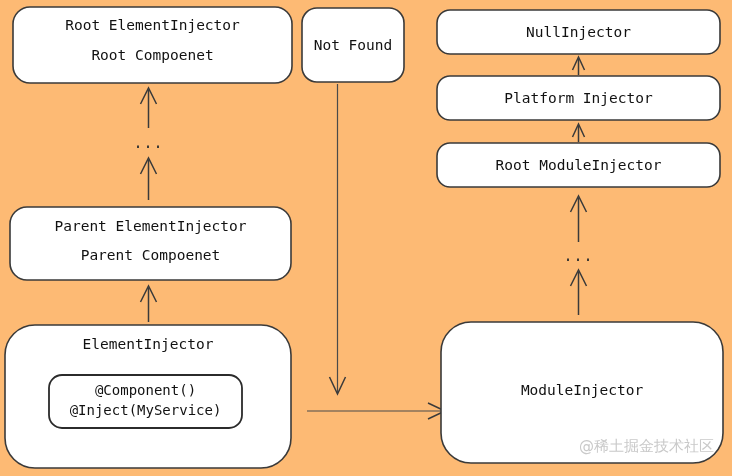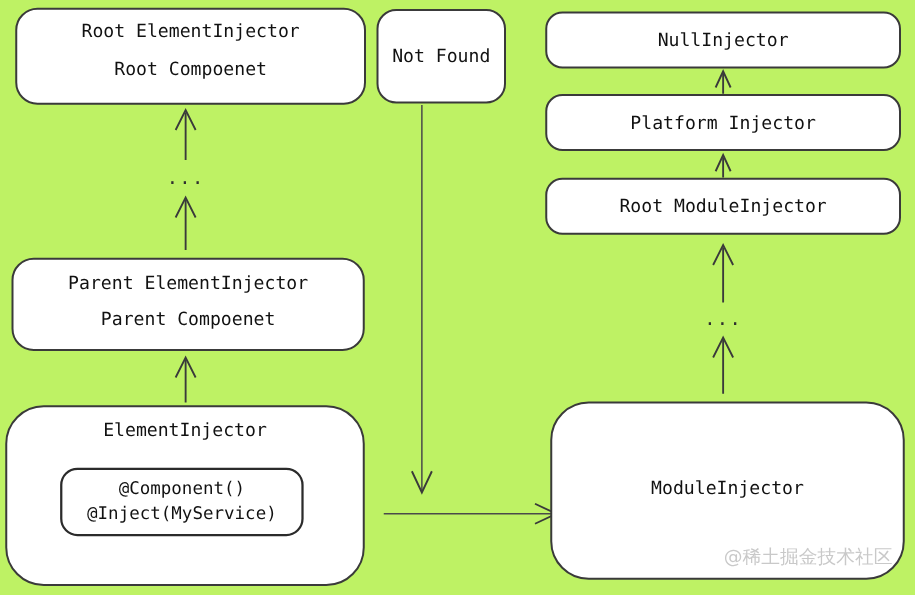--- a/index.html
+++ b/index.html
@@ -10,21 +10,21 @@
   body {
     width: 732px;
     height: 476px;
     font-family: "DejaVu Sans Mono", "Liberation Mono", monospace;
     overflow: hidden;
   }
   #diagram-root {
     position: relative;
     width: 732px;
     height: 476px;
-    background: #bef264;
+    background: #fdba74;
   }
   svg.diagram {
     display: block;
     width: 732px;
     height: 476px;
   }
   .node-box {
     fill: #ffffff;
     stroke: #3a3a3a;
     stroke-width: 1.6;

